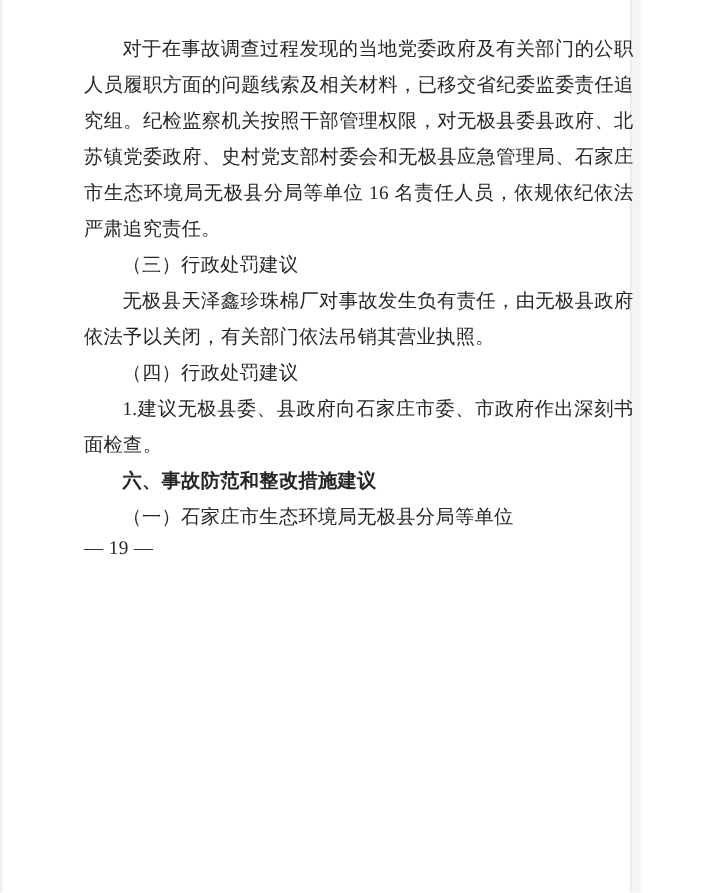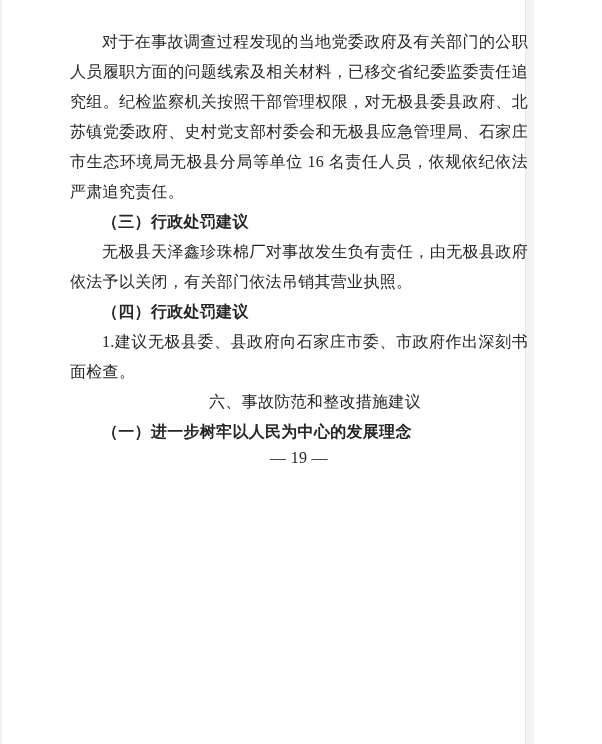--- a/index.html
+++ b/index.html
@@ -47,31 +47,30 @@
     letter-spacing: 0.3px;
   }
   .para {
     text-indent: 2em;
     text-align: justify;
     text-align-last: left;
     text-justify: inter-character;
   }
   .h-kai {
     text-indent: 2em;
-    font-weight: 700;
+    font-weight: 400;
     font-family: "Liberation Serif", "DejaVu Serif", serif;
   }
   .h-hei {
     text-indent: 2em;
-    font-weight: 400;
+    font-weight: 700;
     font-family: "Liberation Sans", "DejaVu Sans", sans-serif;
-    text-align: center;
   }
   .page-number {
-    text-align: center;
+    text-align: left;
     margin-top: -4px;
     letter-spacing: 1px;
   }
 </style>
 </head>
 <body>
 
 <div class="page">
   <div class="scan-edge-left"></div>
   <div class="scan-edge-right"></div>
@@ -83,18 +82,18 @@
 
     <div class="para">无极县天泽鑫珍珠棉厂对事故发生负有责任，由无极县政府依法予以关闭，有关部门依法吊销其营业执照。</div>
 
     <div class="h-kai">（四）行政处罚建议</div>
 
     <div class="para">1.建议无极县委、县政府向石家庄市委、市政府作出深刻书面检查。</div>
 
 
     <div class="h-hei">六、事故防范和整改措施建议</div>
 
-    <div class="h-kai">（一）进一步树牢以人民为中心的发展理念</div>
+    <div class="h-kai">（一）石家庄市生态环境局无极县分局等单位</div>
 
 
     <div class="page-number">— 19 —</div>
   </div>
 </div>
 
 </body></html>

